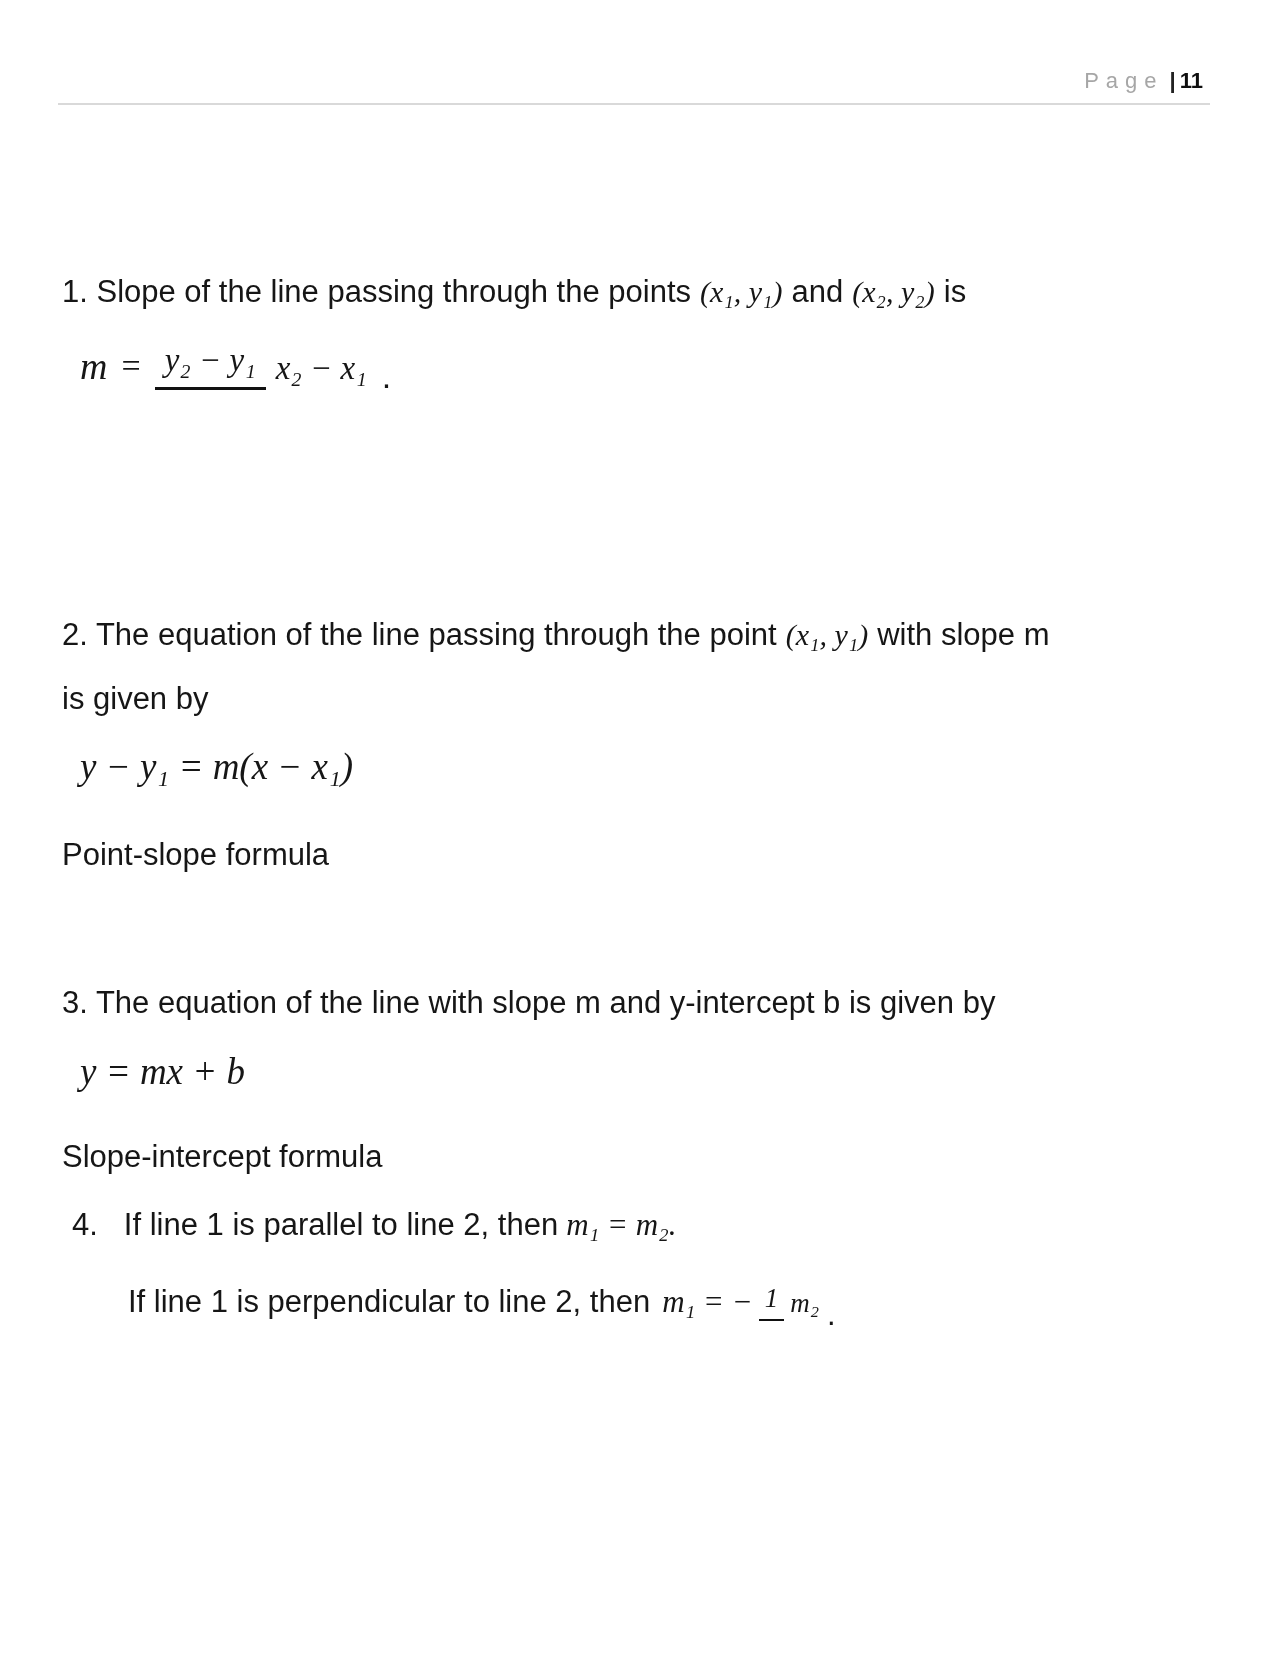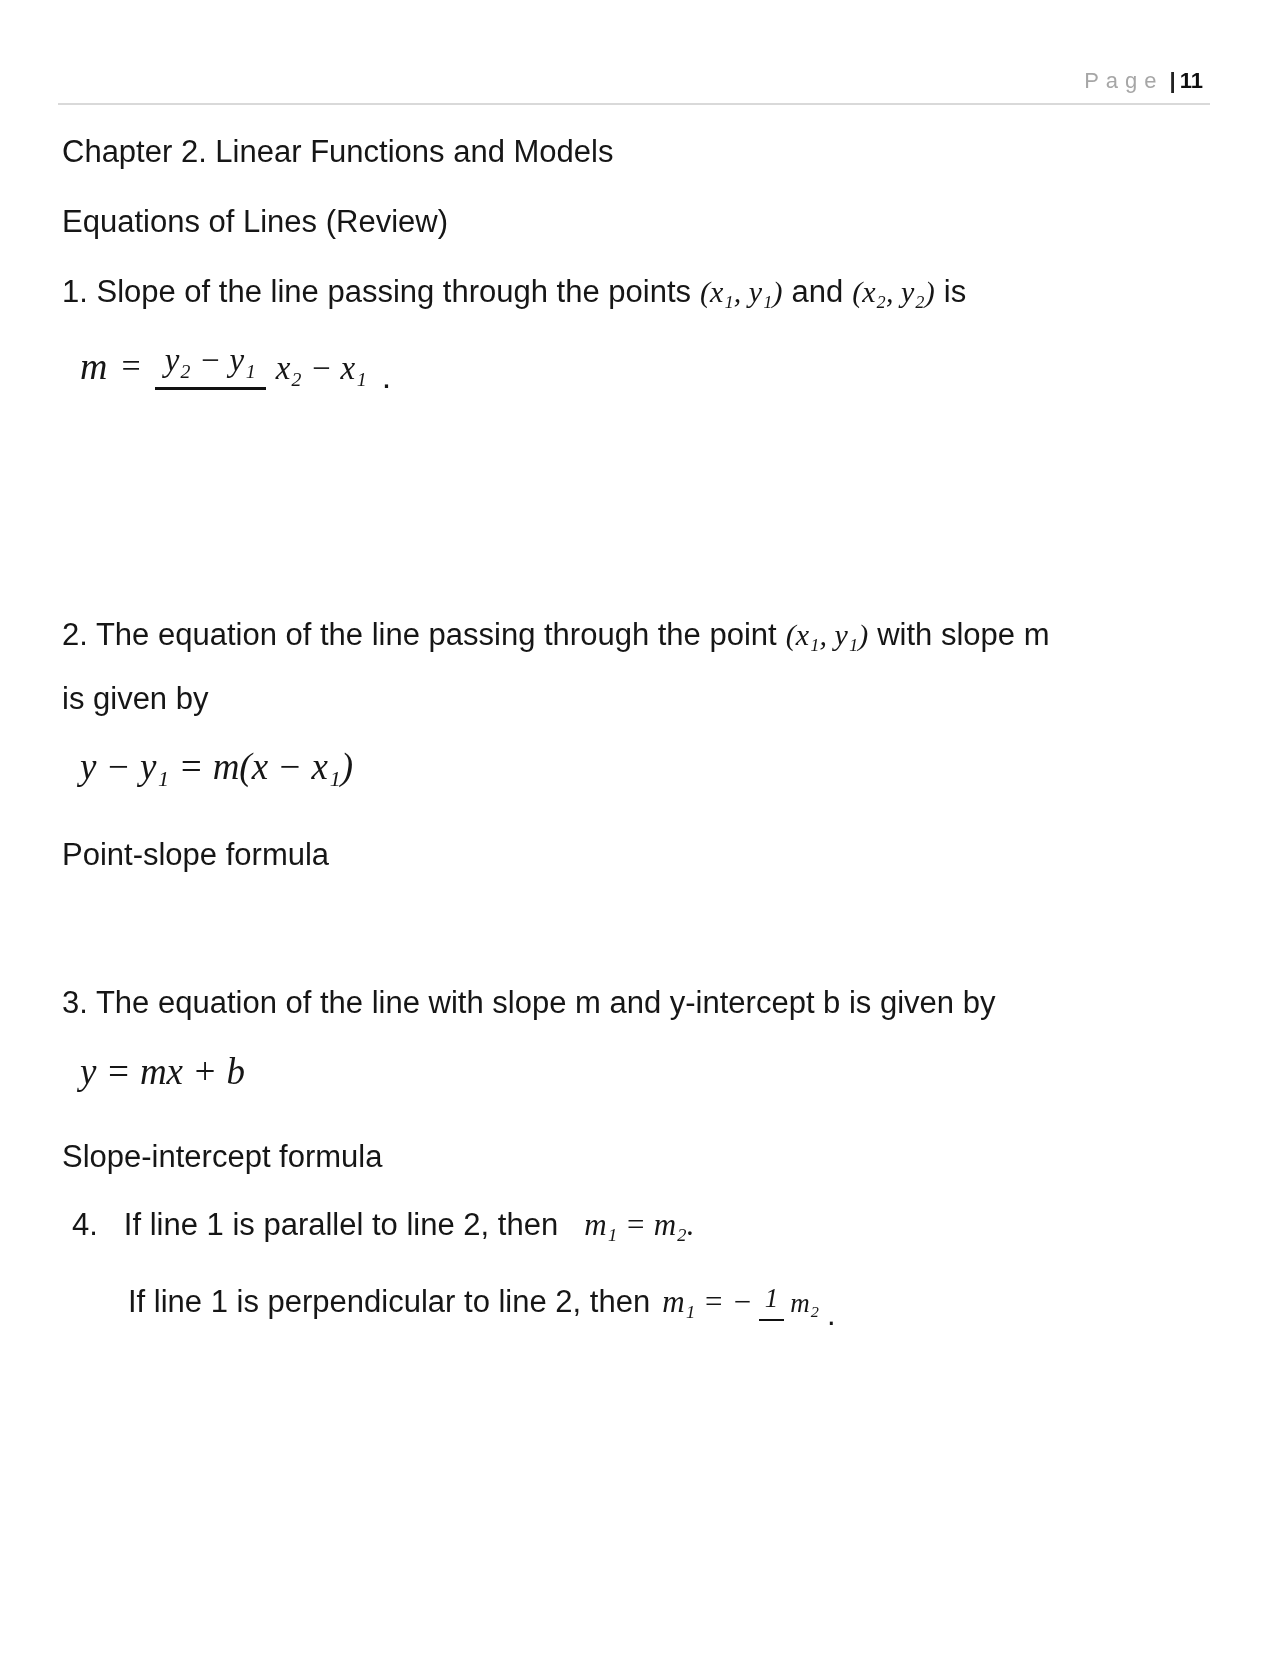--- a/index.html
+++ b/index.html
@@ -43,41 +43,39 @@
   .item2-line2 { top: 680px; left: 62px; }
   .item2-formula { top: 745px; left: 80px; font-size: 37px; white-space: nowrap; }
   .item2-caption { top: 836px; left: 62px; }
 
   .item3-line { top: 984px; left: 62px; }
   .item3-formula { top: 1050px; left: 80px; font-size: 37px; white-space: nowrap; }
   .item3-caption { top: 1138px; left: 62px; }
 
   .item4-line1 { top: 1206px; left: 72px; }
   .item4-number { margin-right: 26px; }
-  .item4-math { font-size: 31px; margin-left: 26px; }
+  .item4-math { font-size: 31px; margin-left: 8px; }
   .item4-line2 { top: 1283px; left: 128px; display: flex; align-items: center; }
   .item4-math-lhs { font-size: 31px; margin: 0 6px 0 12px; }
   .frac.small .num { font-size: 27px; padding: 0 6px 5px; border-bottom: 2.5px solid #111111; }
   .frac.small .den { font-size: 27px; padding: 5px 6px 0; text-align: center; }
   .i4-period { font-size: 31px; margin-left: 2px; transform: translateY(13px); }
 
   .item5-line { top: 1384px; left: 62px; }
 </style>
 </head>
 <body>
 
 <div class="page">
 
   <div class="abs hdr">
     <span class="hdr-label">Page</span><span class="hdr-sep">|</span><span class="hdr-num">11</span>
   </div>
   <div class="abs rule"></div>
 
-  <div class="abs body-text chapter-title">Chapter 2. Linear Functions and Models</div>
-  <div class="abs body-text section-title">Equations of Lines (Review)</div>
 
   <div class="abs body-text item1-line">
     <span>1. Slope of the line passing through the points</span><span class="math math-inline">(x₁, y₁)</span><span>and</span><span class="math math-inline">(x₂, y₂)</span><span>is</span>
   </div>
   <div class="abs item1-formula">
     <span class="math f-lhs">m</span>
     <span class="f-eq">=</span>
     <span class="frac">
       <span class="math num">y₂ − y₁</span>
       <span class="math den">x₂ − x₁</span>

